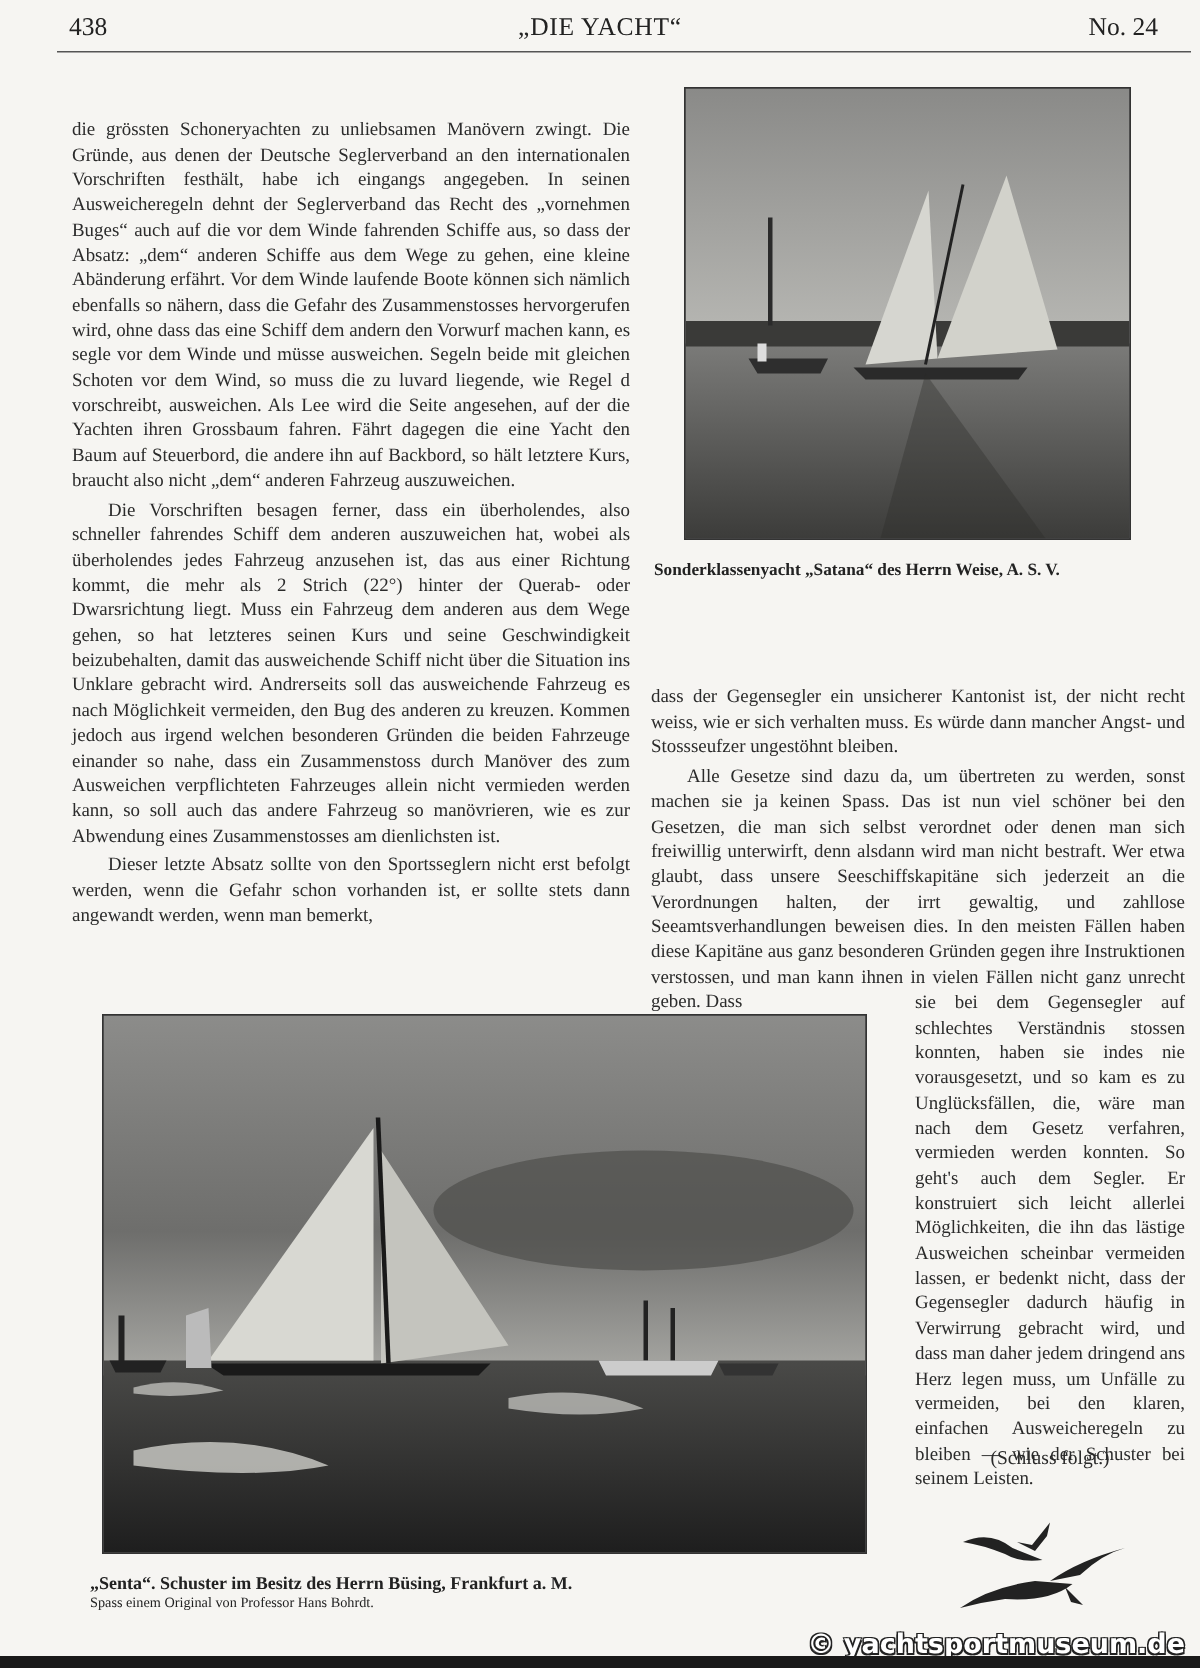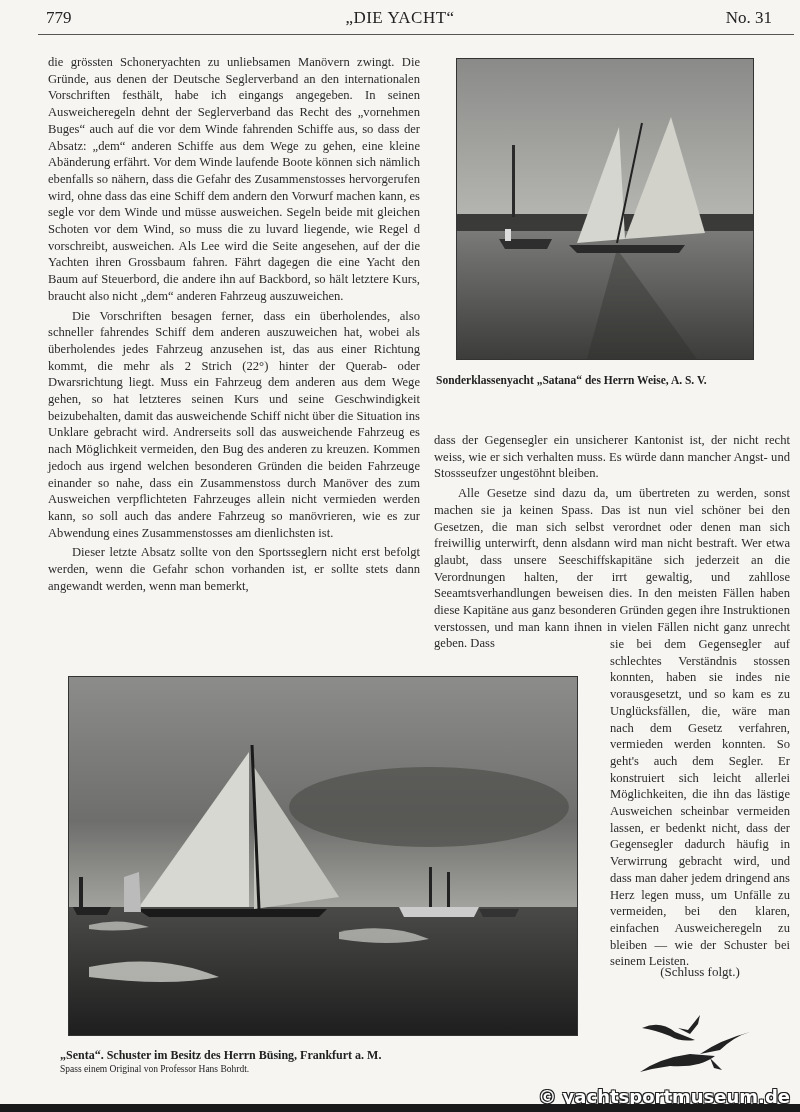--- a/index.html
+++ b/index.html
@@ -13,20 +13,21 @@
   .hdr { top:8px; font-family:"Liberation Serif", serif; font-size:17px; color:#222; }
   #page-num { left:46px; }
   #running-title { left:0; width:800px; text-align:center; letter-spacing:0.5px; }
   #issue-num { right:28px; }
   #header-rule { top:34px; left:38px; width:756px; height:1px; background:#555; }
 
   .col {
     font-family:"Liberation Serif", serif;
     font-size:12.6px; line-height:16.7px; text-align:justify;
     color:#2b2b2b;
+    margin-top:24px;
   }
   .col p { margin:0; }
   .col p.ind { text-indent:24px; margin-top:3px; }
   #col-left { left:48px; top:54px; width:372px; }
   #col-right { left:434px; top:432px; width:356px; }
   #col-narrow { left:610px; top:636px; width:180px; }
 
   .photo { background:#555; border:1px solid #333; overflow:hidden; }
   #photo-satana { left:456px; top:58px; width:296px; height:300px; }
   #photo-senta { left:68px; top:676px; width:508px; height:358px; }
@@ -41,23 +42,23 @@
   #watermark {
     right:10px; top:1086px;
     font-family:"DejaVu Sans", sans-serif; font-weight:bold; font-size:18px;
     color:#fff; text-shadow:1px 1px 0 #222, -1px -1px 0 #222, 1px -1px 0 #222, -1px 1px 0 #222;
   }
   #bottom-bar { left:0; top:1104px; width:800px; height:8px; background:#1a1a1a; }
 </style>
 </head>
 <body>
 
-<div class="abs hdr" id="page-num">779</div>
+<div class="abs hdr" id="page-num">438</div>
 <div class="abs hdr" id="running-title">„DIE YACHT“</div>
-<div class="abs hdr" id="issue-num">No. 31</div>
+<div class="abs hdr" id="issue-num">No. 24</div>
 <div class="abs" id="header-rule"></div>
 
 <div class="abs col" id="col-left">
   <p>die grössten Schoneryachten zu unliebsamen Manövern zwingt. Die Gründe, aus denen der Deutsche Seglerverband an den internationalen Vorschriften festhält, habe ich eingangs angegeben. In seinen Ausweicheregeln dehnt der Seglerverband das Recht des „vornehmen Buges“ auch auf die vor dem Winde fahrenden Schiffe aus, so dass der Absatz: „dem“ anderen Schiffe aus dem Wege zu gehen, eine kleine Abänderung erfährt. Vor dem Winde laufende Boote können sich nämlich ebenfalls so nähern, dass die Gefahr des Zusammenstosses hervorgerufen wird, ohne dass das eine Schiff dem andern den Vorwurf machen kann, es segle vor dem Winde und müsse ausweichen. Segeln beide mit gleichen Schoten vor dem Wind, so muss die zu luvard liegende, wie Regel d vorschreibt, ausweichen. Als Lee wird die Seite angesehen, auf der die Yachten ihren Grossbaum fahren. Fährt dagegen die eine Yacht den Baum auf Steuerbord, die andere ihn auf Backbord, so hält letztere Kurs, braucht also nicht „dem“ anderen Fahrzeug auszuweichen.</p>
   <p class="ind">Die Vorschriften besagen ferner, dass ein überholendes, also schneller fahrendes Schiff dem anderen auszuweichen hat, wobei als überholendes jedes Fahrzeug anzusehen ist, das aus einer Richtung kommt, die mehr als 2 Strich (22°) hinter der Querab- oder Dwarsrichtung liegt. Muss ein Fahrzeug dem anderen aus dem Wege gehen, so hat letzteres seinen Kurs und seine Geschwindigkeit beizubehalten, damit das ausweichende Schiff nicht über die Situation ins Unklare gebracht wird. Andrerseits soll das ausweichende Fahrzeug es nach Möglichkeit vermeiden, den Bug des anderen zu kreuzen. Kommen jedoch aus irgend welchen besonderen Gründen die beiden Fahrzeuge einander so nahe, dass ein Zusammenstoss durch Manöver des zum Ausweichen verpflichteten Fahrzeuges allein nicht vermieden werden kann, so soll auch das andere Fahrzeug so manövrieren, wie es zur Abwendung eines Zusammenstosses am dienlichsten ist.</p>
   <p class="ind">Dieser letzte Absatz sollte von den Sportsseglern nicht erst befolgt werden, wenn die Gefahr schon vorhanden ist, er sollte stets dann angewandt werden, wenn man bemerkt,</p>
 </div>
 
 <div class="abs photo" id="photo-satana">
   <svg width="296" height="300" viewBox="0 0 296 300">

